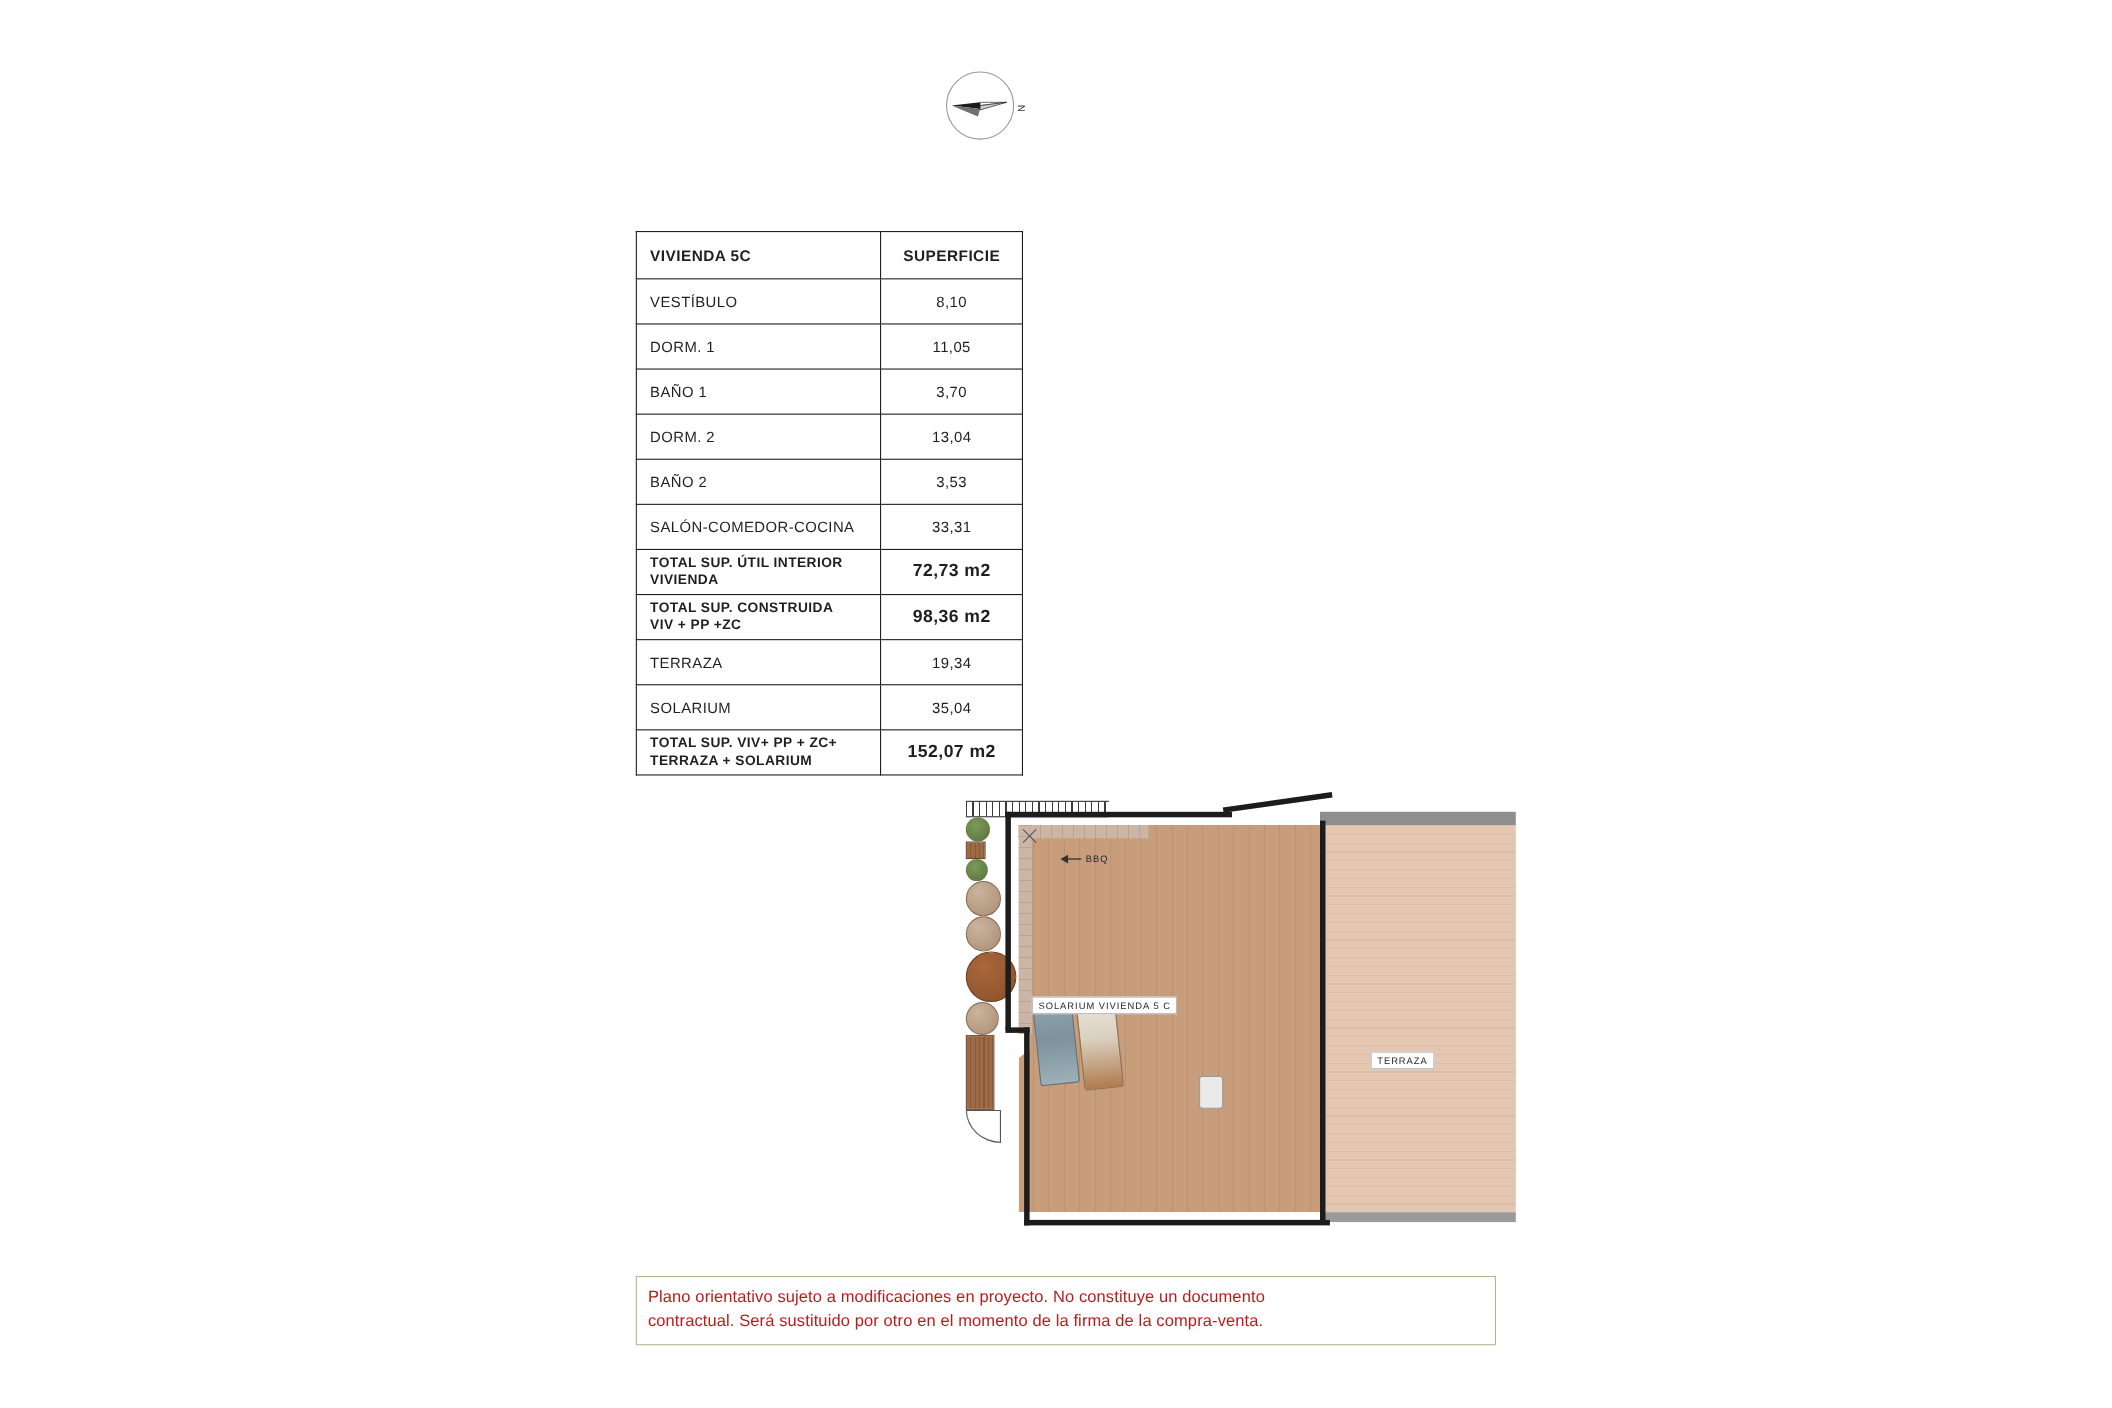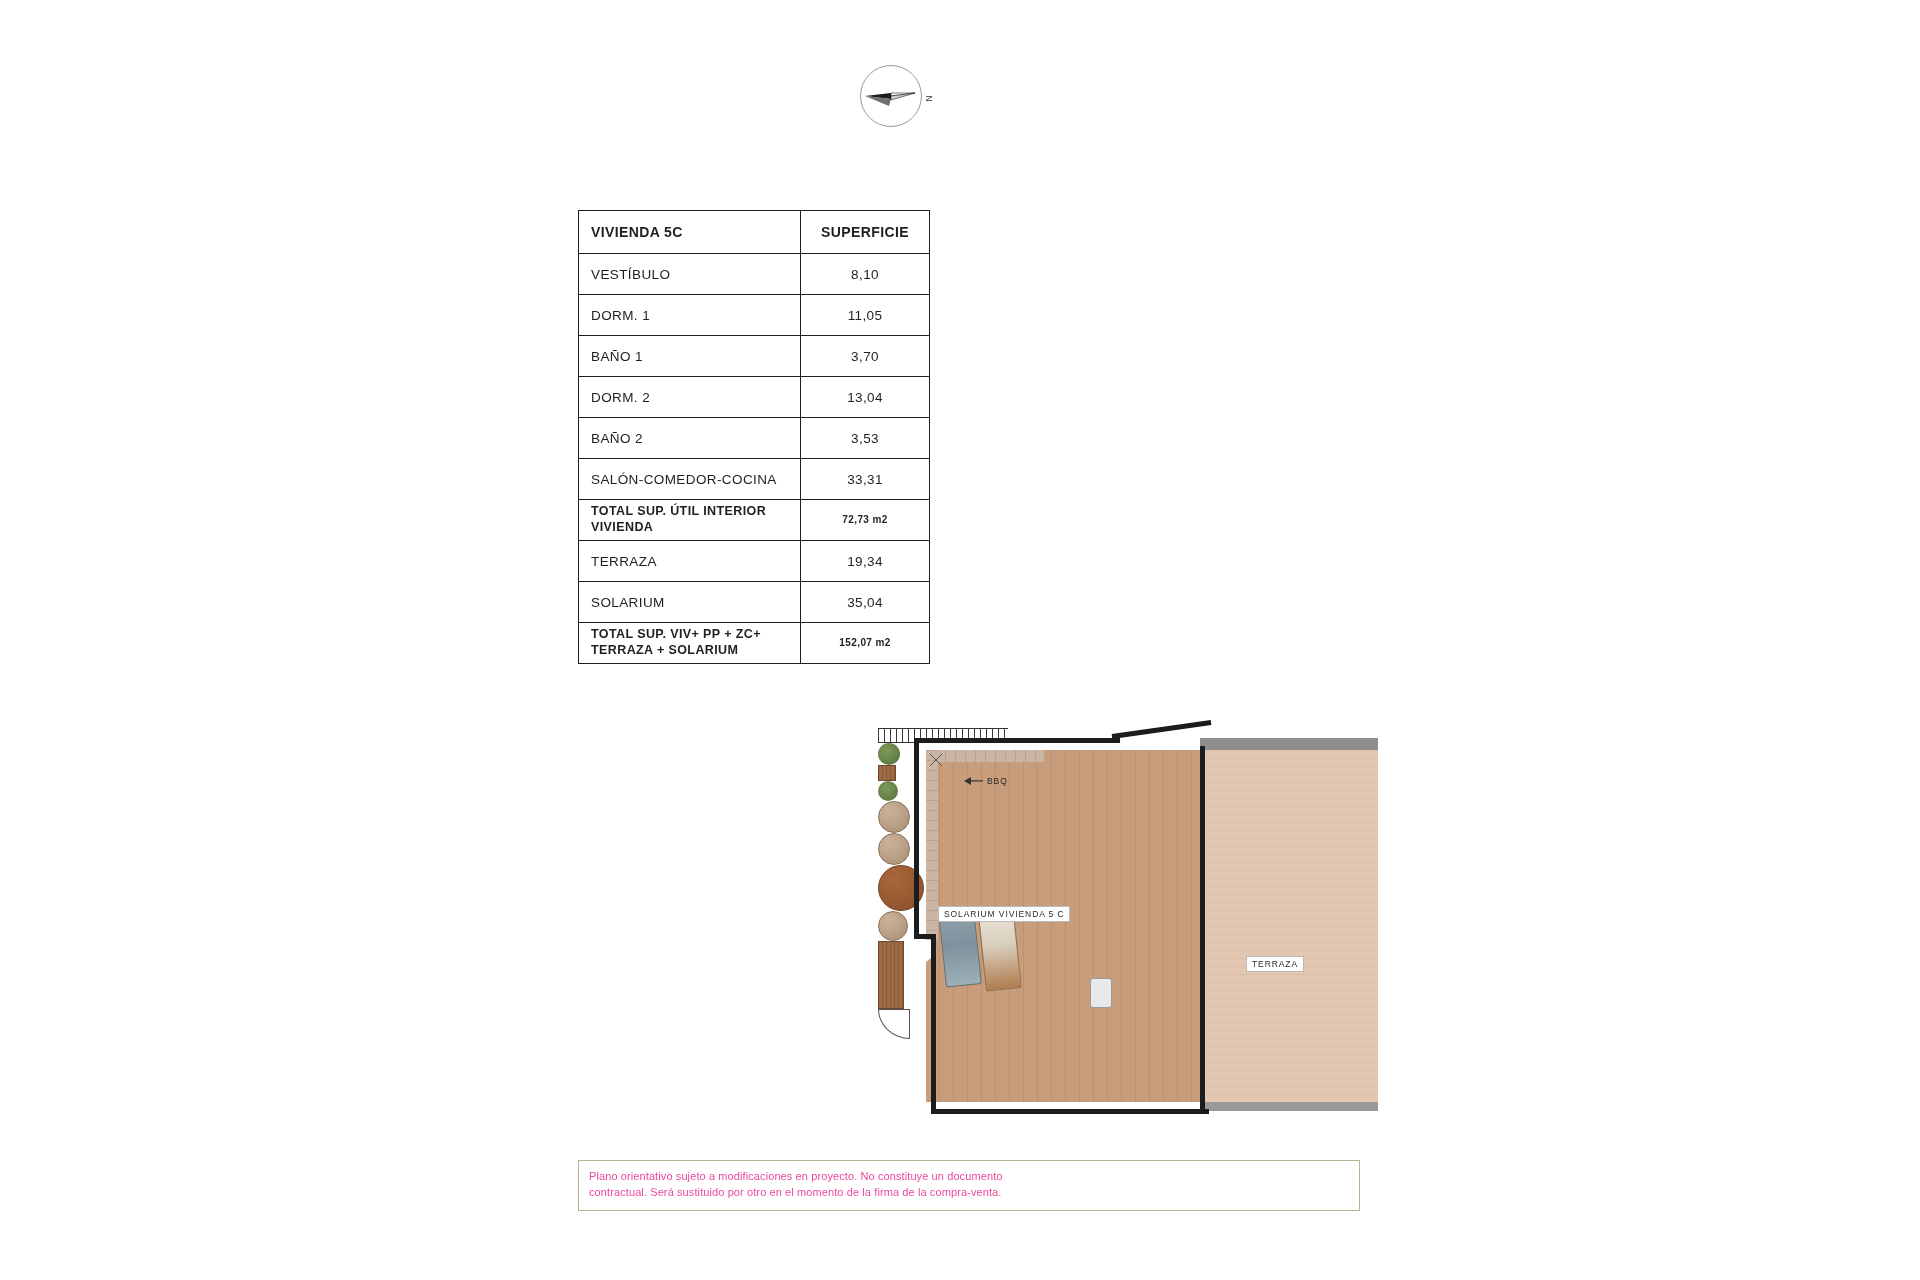--- a/index.html
+++ b/index.html
@@ -65,21 +65,21 @@
   #surface-table tr.head td {
     font-weight: bold;
     font-size: 14px;
     height: 42px;
   }
   #surface-table tr.total td {
     font-weight: bold;
     font-size: 12.5px;
     line-height: 1.25;
   }
-  #surface-table tr.total td.col-val { font-size: 10px; }
+  #surface-table tr.total td.col-val { font-size: 16px; }
   #surface-table .two-line { display: block; }
 
   
   #floorplan {
     position: absolute;
     left: 878px;
     top: 728px;
     width: 500px;
     height: 400px;
   }
@@ -200,23 +200,23 @@
 
   
   #disclaimer {
     position: absolute;
     left: 578px;
     top: 1160px;
     width: 782px;
     border: 1px solid #b9b48f;
     padding: 8px 10px 10px 10px;
     box-sizing: border-box;
-    font-size: 11px;
+    font-size: 15px;
     line-height: 1.42;
-    color: #ec4899;
+    color: #b91c1c;
     letter-spacing: 0.1px;
   }
 </style>
 </head>
 <body>
 
 <div id="compass">
   <div class="ring"></div>
   <svg width="80" height="80" viewBox="0 0 80 80" style="position:absolute;left:0;top:0;">
     <polygon points="10,36 36,33 36,39" fill="#1c1c1c"></polygon>
@@ -259,20 +259,27 @@
       <td class="col-val">33,31</td>
     </tr>
 
     <tr class="total">
       <td class="col-name">
         <span class="two-line">TOTAL SUP. ÚTIL INTERIOR</span>
         <span class="two-line">VIVIENDA</span>
       </td>
       <td class="col-val">72,73 m2</td>
     </tr>
+    <tr class="total">
+      <td class="col-name">
+        <span class="two-line">TOTAL SUP. CONSTRUIDA</span>
+        <span class="two-line">VIV + PP +ZC</span>
+      </td>
+      <td class="col-val">98,36 m2</td>
+    </tr>
 
     <tr>
       <td class="col-name">TERRAZA</td>
       <td class="col-val">19,34</td>
     </tr>
     <tr>
       <td class="col-name">SOLARIUM</td>
       <td class="col-val">35,04</td>
     </tr>
 

